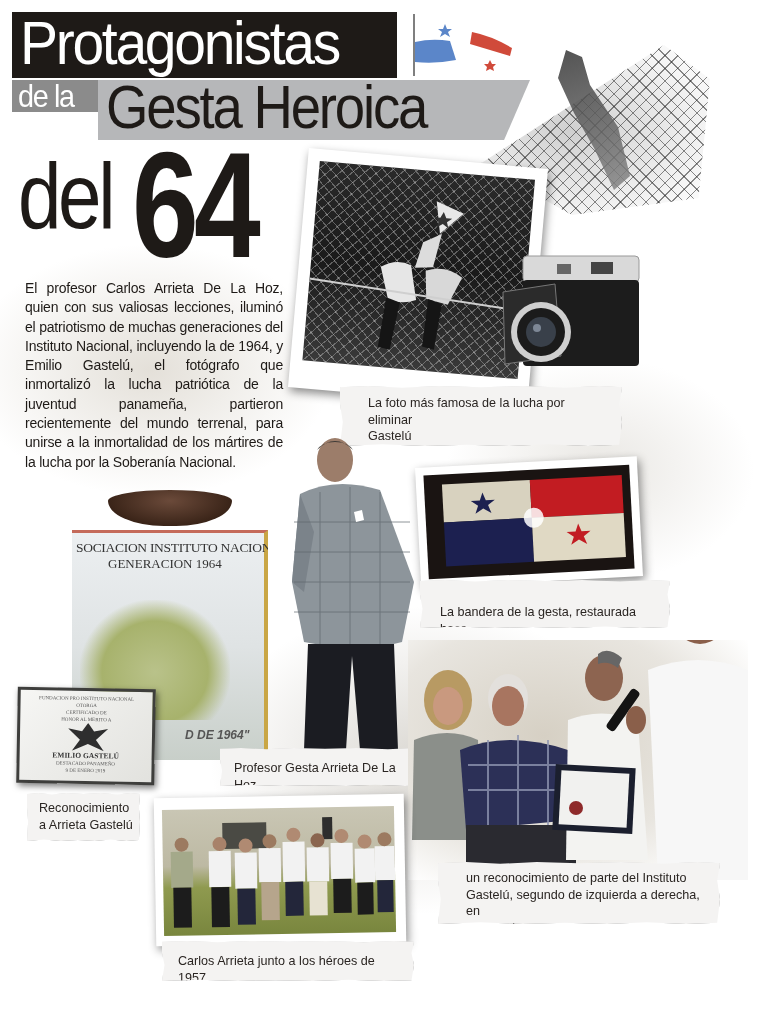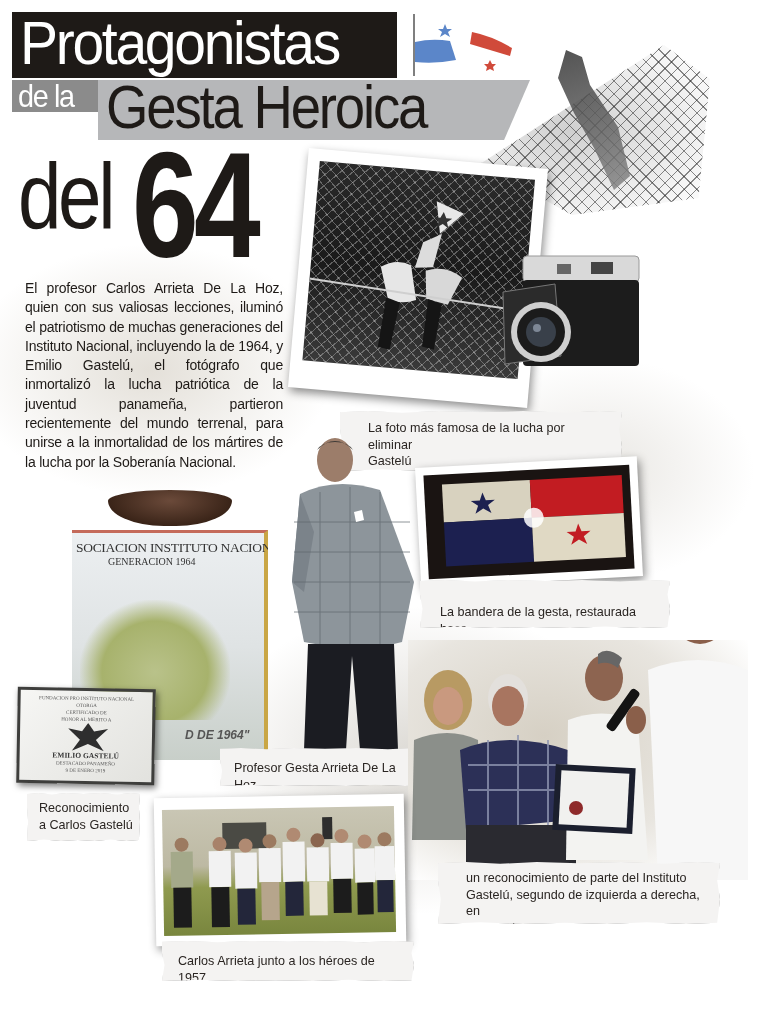--- a/index.html
+++ b/index.html
@@ -95,38 +95,38 @@
   }
 
   .caption {
     position: absolute; background: #f4f3f2;
     box-shadow: 2px 3px 7px rgba(0,0,0,0.55);
     font-size: 12.6px; line-height: 16.5px; color: #2a2522;
     clip-path: polygon(0 2%, 10% 0, 22% 3%, 35% 0, 50% 2%, 65% 0, 80% 3%, 92% 0, 100% 2%, 99% 30%, 100% 60%, 99% 98%, 88% 100%, 74% 97%, 60% 100%, 45% 98%, 30% 100%, 15% 97%, 0 100%, 1% 60%, 0 30%);
   }
   .caption span { display: block; }
 
-  .cap-foto { left: 340px; top: 411px; width: 282px; height: 60px; padding: 9px 10px 0 28px; }
+  .cap-foto { left: 340px; top: 386px; width: 282px; height: 60px; padding: 9px 10px 0 28px; }
   .photo-flag { left: 418px; top: 462px; width: 222px; height: 120px; transform: rotate(-3deg); }
   .photo-flag .inner { left: 8px; top: 8px; width: 206px; height: 104px; background: #1a1412; }
   .cap-bandera { left: 420px; top: 580px; width: 250px; height: 48px; padding: 24px 10px 0 20px; }
 
   .banner {
     position: absolute; left: 72px; top: 530px; width: 196px; height: 230px;
     background: linear-gradient(180deg, #eceff1 0%, #dfe3e4 50%, #c8cfc9 100%);
     border-top: 3px solid #c46a5a;
     border-right: 4px solid #c9a645;
   }
   .banner-text1 {
     position: absolute; left: 76px; top: 540px; width: 192px;
     font-family: "Liberation Serif", serif; font-size: 13.5px; color: #333; letter-spacing: -0.3px; white-space: nowrap; overflow: hidden;
   }
   .banner-text2 {
     position: absolute; left: 108px; top: 556px;
-    font-family: "Liberation Serif", serif; font-size: 10px; color: #333; white-space: nowrap;
+    font-family: "Liberation Serif", serif; font-size: 13px; color: #333; white-space: nowrap;
   }
   .banner-angel {
     position: absolute; left: 80px; top: 600px; width: 150px; height: 120px;
     background: radial-gradient(ellipse at 50% 60%, #b9c28a, #a7b26c 50%, rgba(167,178,108,0) 72%);
   }
   .banner-year { position: absolute; left: 185px; top: 728px; font-size: 12px; font-style: italic; font-weight: bold; color: #555; }
   .bowl {
     position: absolute; left: 108px; top: 490px; width: 124px; height: 36px;
     background: radial-gradient(ellipse at 50% 30%, #6b4a3a, #3a2418 70%);
     border-radius: 50% 50% 45% 45% / 30% 30% 70% 70%;
@@ -258,21 +258,21 @@
   <div class="pl">CERTIFICADO DE</div>
   <div class="pl">HONOR AL MERITO A</div>
   <div class="pl-logo"></div>
   <div class="pl-name">EMILIO GASTELÚ</div>
   <div class="pl">DESTACADO PANAMEÑO</div>
   <div class="pl">9 DE ENERO 2019</div>
 </div>
 
 <div class="caption cap-reconoc">
   <span>Reconocimiento</span>
-  <span>a Carlos Gastelú</span>
+  <span>a Arrieta Gastelú</span>
 </div>
 
 <svg class="photo-prof" viewBox="0 0 130 318">
   <ellipse cx="45" cy="28" rx="18" ry="22" fill="#9c7d6a"></ellipse>
   <path d="M27 18 Q45 0 63 18 Q58 10 45 10 Q32 10 27 18 Z" fill="#3e3a36"></path>
   <path d="M10 62 Q45 44 90 58 L124 150 L112 210 L70 220 L14 210 L2 150 Z" fill="#8d959b"></path>
   <path d="M10 62 L2 150 L14 160 L24 100 Z" fill="#7b838a"></path>
   <g stroke="#5f676d" stroke-width="1" opacity="0.7">
     <line x1="4" y1="90" x2="120" y2="90"></line>
       <line x1="4" y1="120" x2="120" y2="120"></line>

